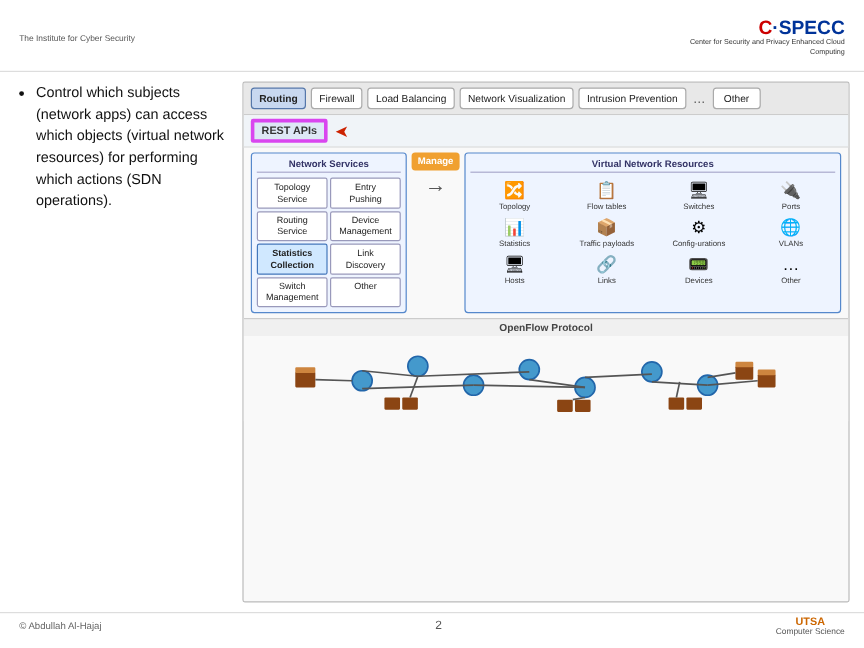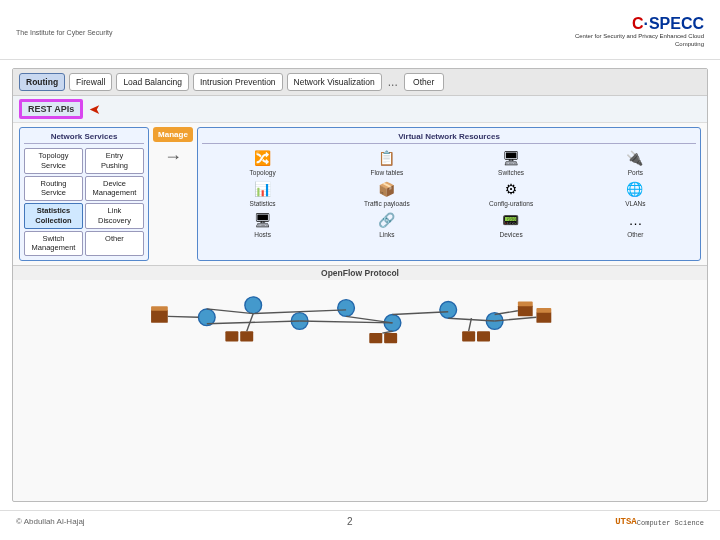--- a/index.html
+++ b/index.html
@@ -307,22 +307,22 @@
     .footer-left {
       font-size: 8px;
       color: #666;
     }
     .footer-center {
       font-size: 10px;
       color: #555;
     }
     .footer-right {
       display: flex;
-      align-items: flex-end;
-      font-family: Liberation Mono, monospace;
+      flex-direction: column;
+      align-items: center;
     }
     .utsa-label {
       font-size: 9px;
       font-weight: bold;
       color: #cc6600;
     }
     .utsa-sub {
       font-size: 7px;
       color: #555;
     }
@@ -337,29 +337,34 @@
   <div class="logo-cspecc">
     <div style="font-size:16px;font-weight:bold;color:#003399;">
       <span style="color:#cc0000;">C</span>·SPECC
     </div>
     <div class="logo-cspecc-sub">Center for Security and Privacy Enhanced Cloud Computing</div>
   </div>
 </div>
 
 <div class="main">
 
+  <div class="left-panel">
+    <ul>
+      <li>Control which subjects (network apps) can access which objects (virtual network resources) for performing which actions (SDN operations).</li>
+    </ul>
+  </div>
 
   <div class="diagram">
 
     <div class="app-tiles">
       <div class="tile highlighted">Routing</div>
       <div class="tile">Firewall</div>
       <div class="tile">Load Balancing</div>
+      <div class="tile">Network Visualization</div>
       <div class="tile">Intrusion Prevention</div>
-      <div class="tile">Network Visualization</div>
       <div class="tile-dots">...</div>
       <div class="tile">Other</div>
     </div>
 
     <div class="rest-row">
       <div class="rest-label">REST APIs</div>
       <span class="arrow-right">➤</span>
     </div>
 
     <div class="middle-row">

